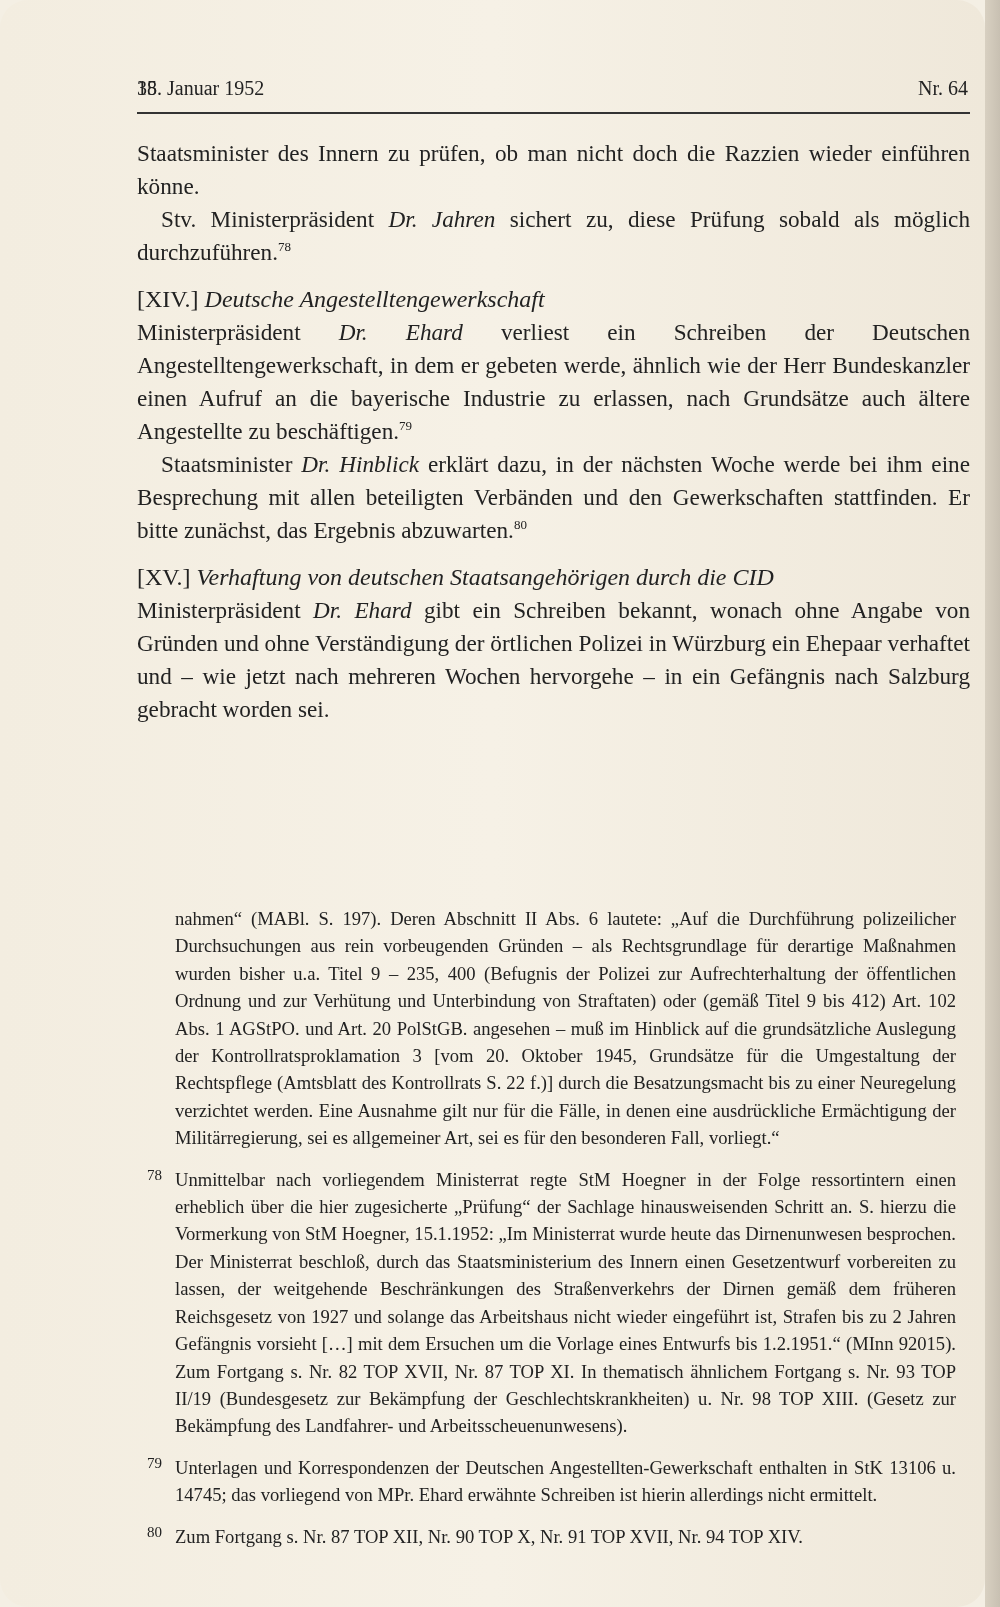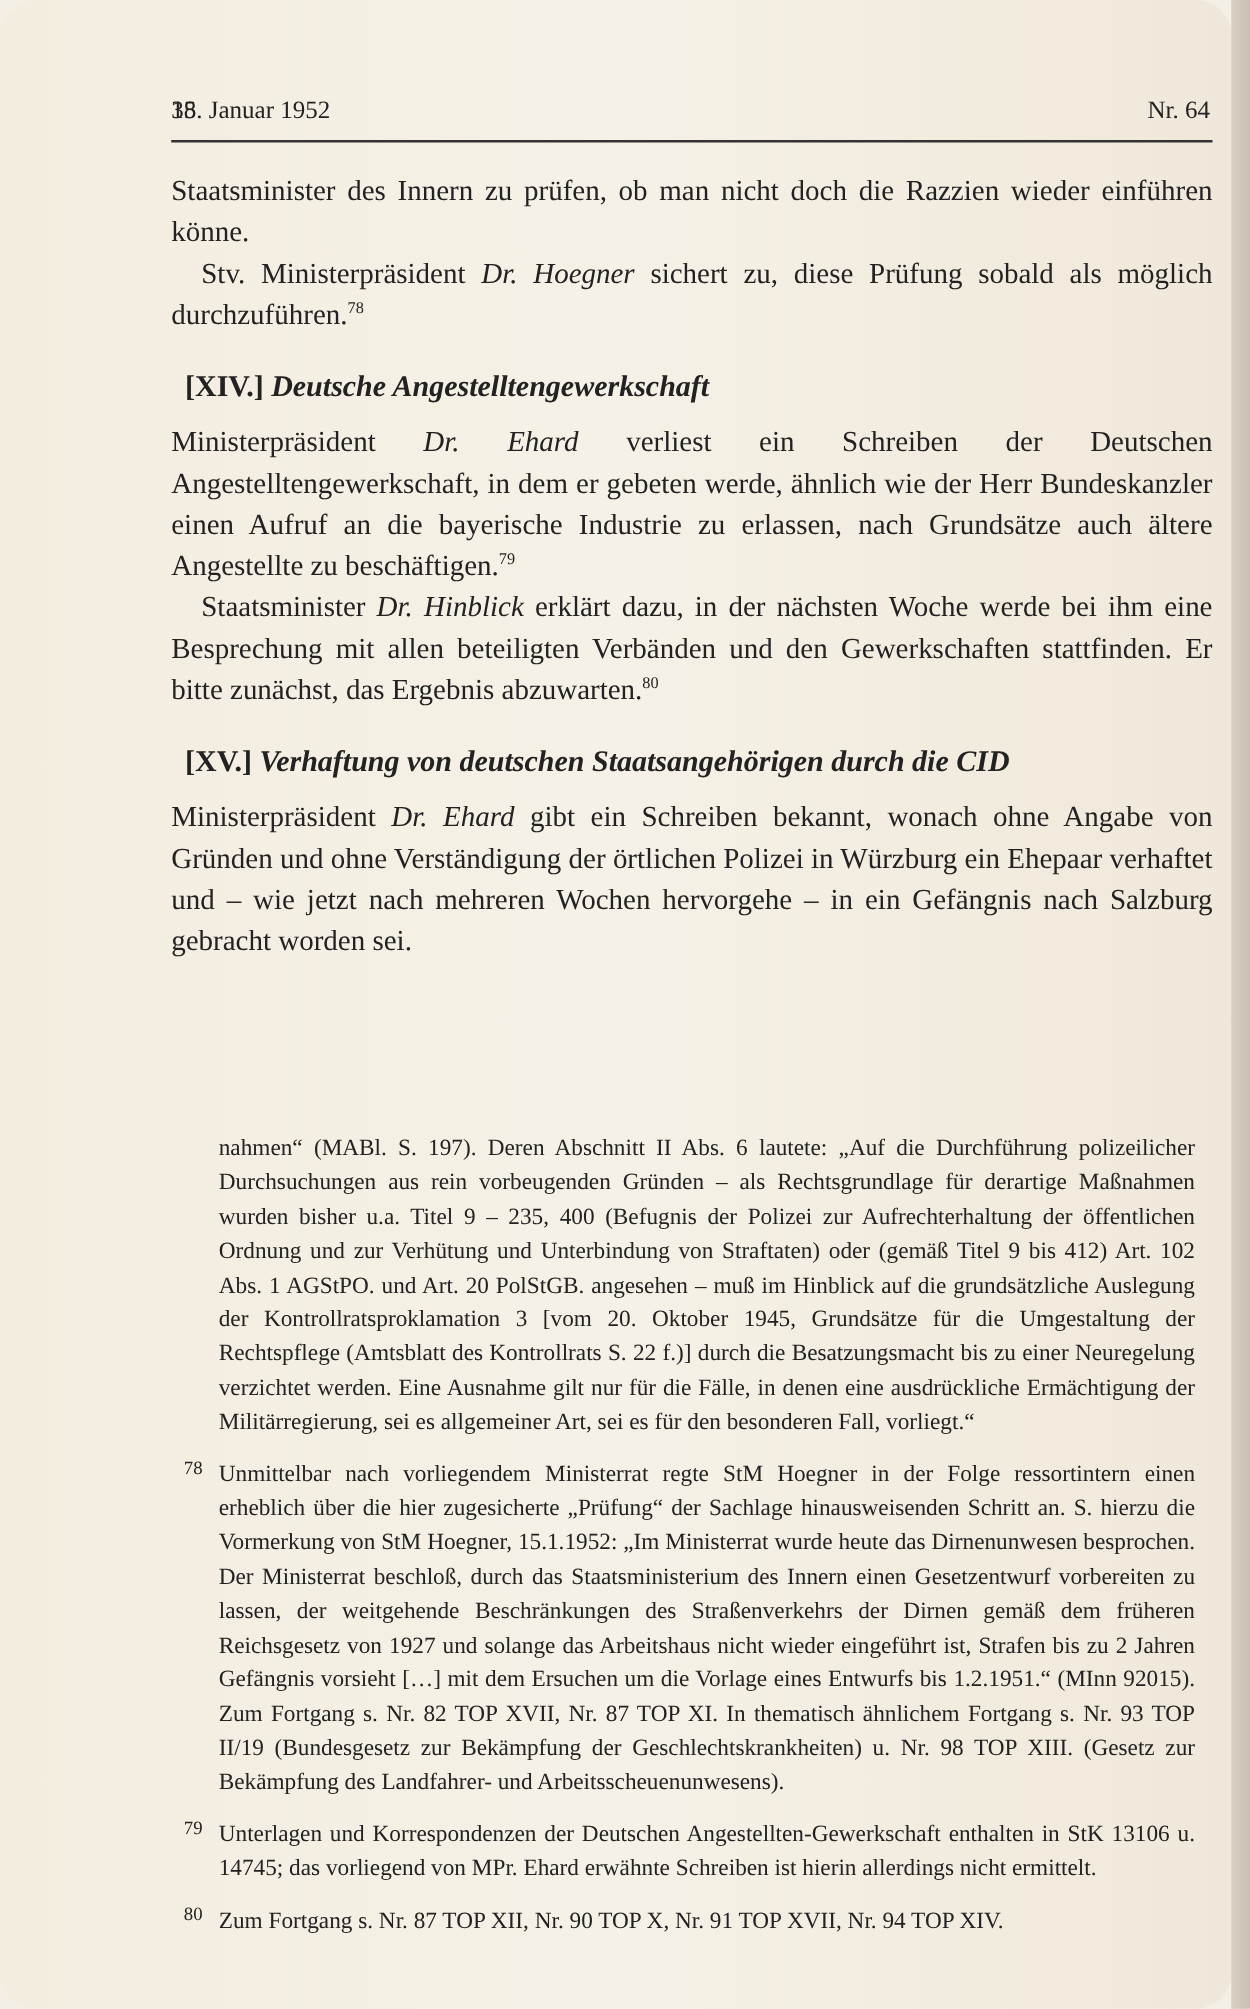--- a/index.html
+++ b/index.html
@@ -28,21 +28,21 @@
   .rule {
     position: absolute; left: 137px; top: 112px; width: 833px; height: 2px; background: #333;
   }
   .body {
     position: absolute; left: 137px; top: 137px; width: 833px;
     font-size: 23.2px; line-height: 33px; text-align: justify; color: #222;
   }
   .body p { margin: 0; }
   .body p.ind { text-indent: 24px; }
   .body h3 {
-    margin: 11px; padding-top: 14px; font-weight: bold; font-size: 24px; line-height: 33px;
+    margin: 0; padding-top: 14px; font-weight: normal; font-size: 24px; line-height: 33px;
   }
   .body h3 .title, .body .name { font-style: italic; }
   .body sup { font-size: 13px; line-height: 0; vertical-align: 9px; }
   .notes {
     position: absolute; left: 137px; top: 891px; width: 833px;
     font-size: 18.6px; line-height: 27.4px; text-align: justify; color: #222;
   }
   .notes p { margin: 14px; position: relative; padding-left: 24px; }
   .notes .fnum {
     position: absolute; left: -4px; top: -4px; font-size: 15px;
@@ -55,21 +55,21 @@
 
   <div class="header">
     <span class="pno">38</span>
     <span class="date">15. Januar 1952</span>
     <span class="nr">Nr. 64</span>
   </div>
   <div class="rule"></div>
 
   <div class="body">
     <p>Staatsminister des Innern zu prüfen, ob man nicht doch die Razzien wieder einführen könne.</p>
-    <p class="ind"><span>Stv. Ministerpräsident </span><span class="name">Dr. Hoegner</span><span> sichert zu, diese Prüfung sobald als möglich durchzuführen.</span><sup>78</sup></p>
+    <p class="ind"><span>Stv. Ministerpräsident </span><span class="name">Dr. Jahren</span><span> sichert zu, diese Prüfung sobald als möglich durchzuführen.</span><sup>78</sup></p>
 
     <h3><span>[XIV.]</span> <span class="title">Deutsche Angestelltengewerkschaft</span></h3>
     <p><span>Ministerpräsident </span><span class="name">Dr. Ehard</span><span> verliest ein Schreiben der Deutschen Angestelltengewerkschaft, in dem er gebeten werde, ähnlich wie der Herr Bundeskanzler einen Aufruf an die bayerische Industrie zu erlassen, nach Grundsätze auch ältere Angestellte zu beschäftigen.</span><sup>79</sup></p>
     <p class="ind"><span>Staatsminister </span><span class="name">Dr. Hinblick</span><span> erklärt dazu, in der nächsten Woche werde bei ihm eine Besprechung mit allen beteiligten Verbänden und den Gewerkschaften stattfinden. Er bitte zunächst, das Ergebnis abzuwarten.</span><sup>80</sup></p>
 
     <h3><span>[XV.]</span> <span class="title">Verhaftung von deutschen Staatsangehörigen durch die CID</span></h3>
     <p><span>Ministerpräsident </span><span class="name">Dr. Ehard</span><span> gibt ein Schreiben bekannt, wonach ohne Angabe von Gründen und ohne Verständigung der örtlichen Polizei in Würzburg ein Ehepaar verhaftet und – wie jetzt nach mehreren Wochen hervorgehe – in ein Gefängnis nach Salzburg gebracht worden sei.</span></p>
   </div>
 
   <div class="notes">

